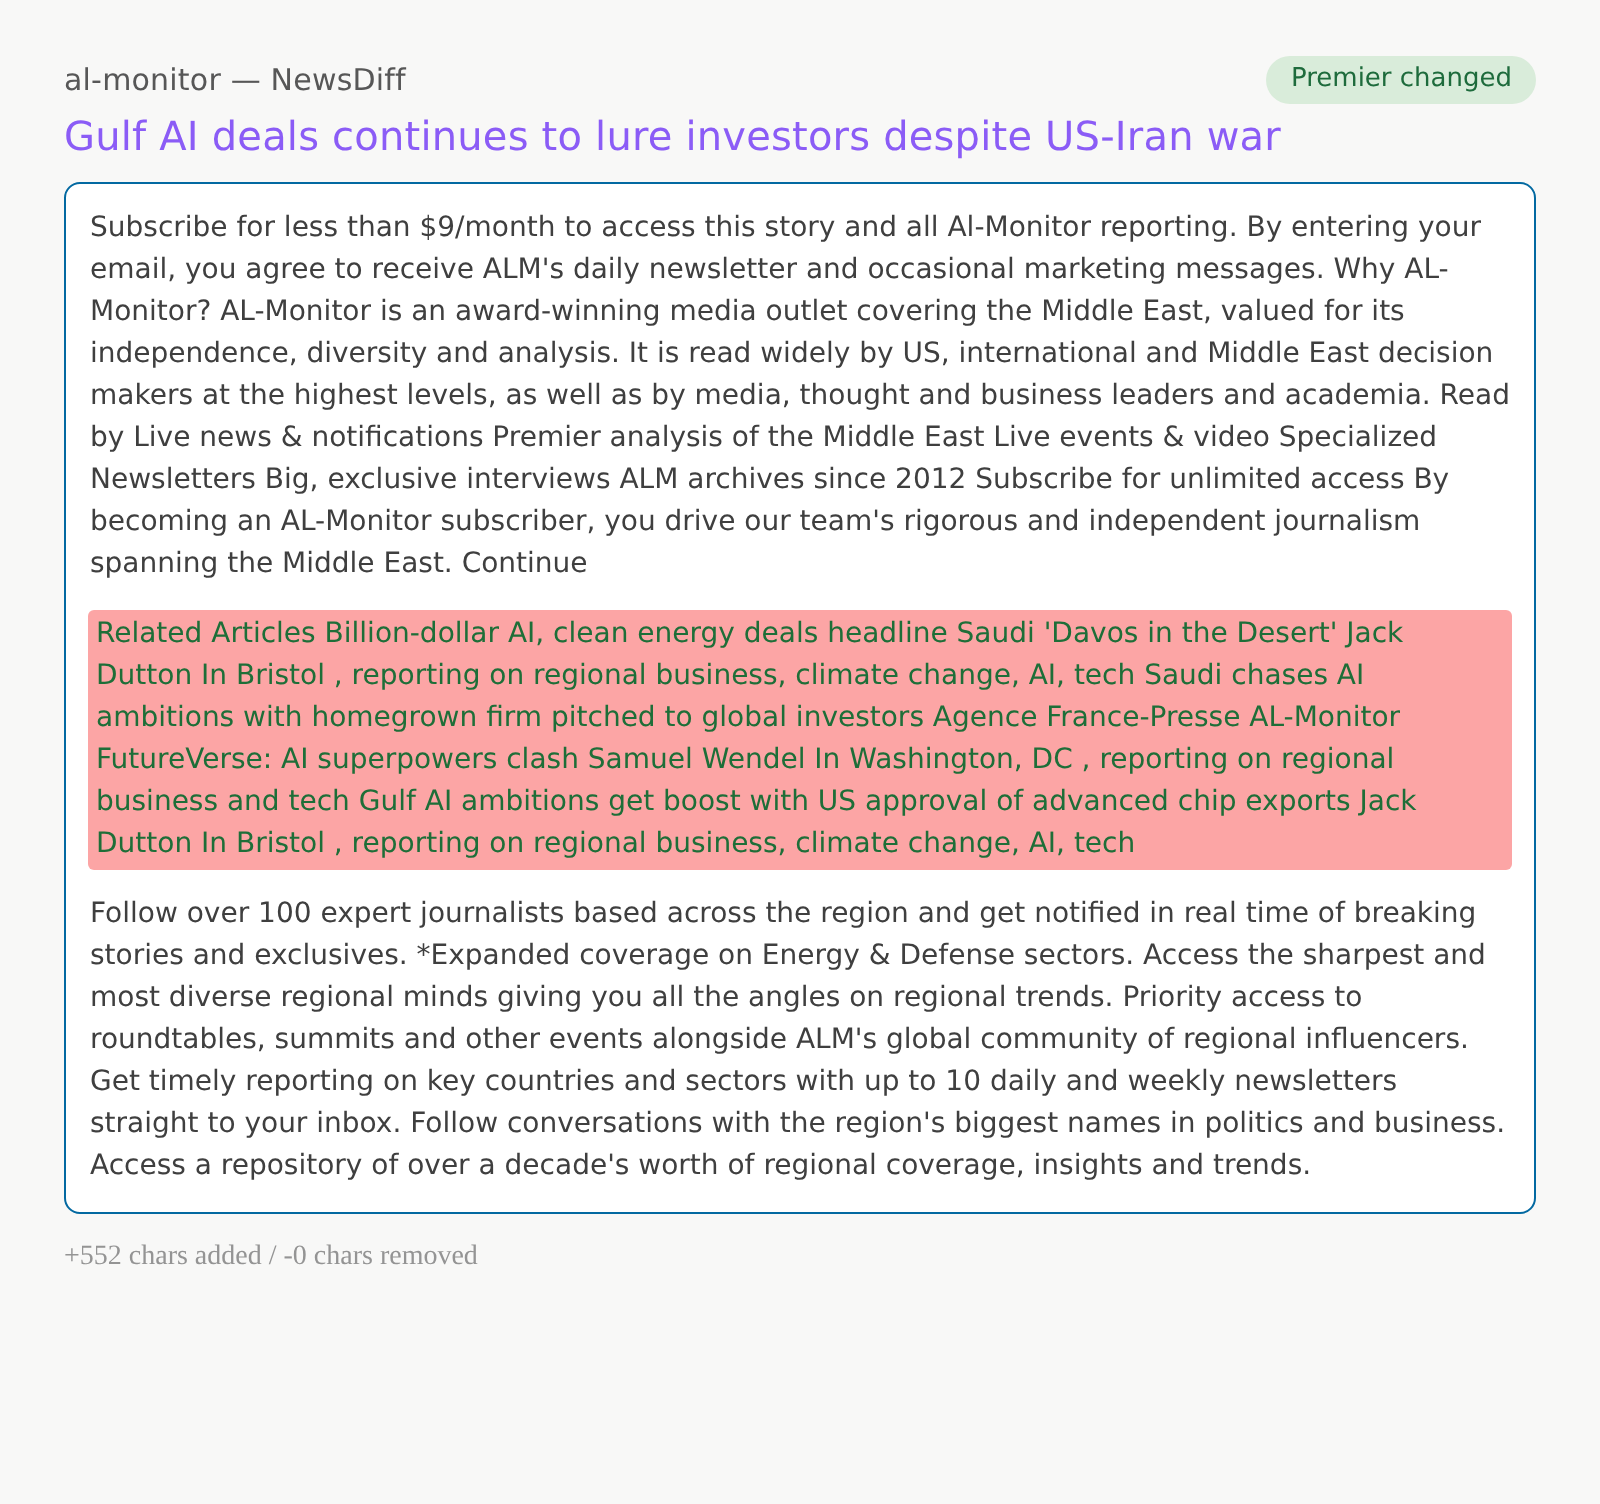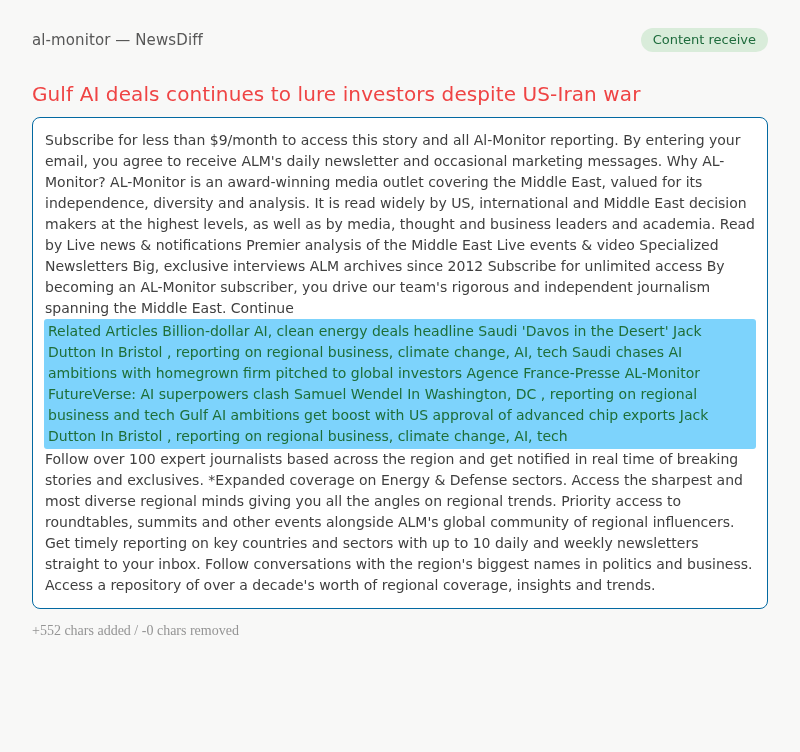--- a/index.html
+++ b/index.html
@@ -29,60 +29,60 @@
   .status-badge {
     background: #d9ecda;
     color: #1e6b3c;
     font-size: 13px;
     line-height: 1;
     padding: 5px 12px 6px;
     border-radius: 999px;
     white-space: nowrap;
   }
   .page-title {
-    margin-top: 29px;
+    margin-top: 3px;
     font-size: 20px;
     line-height: 26px;
     font-weight: 400;
-    color: #ef4444;
+    color: #8b5cf6;
     letter-spacing: 0.1px;
   }
   .diff-card {
     margin-top: 10px;
     background: #ffffff;
     border: 1px solid #0369a1;
     border-radius: 8px;
     padding: 12px;
     font-size: 14px;
     line-height: 21px;
     color: #3f3f3f;
   }
   .diff-card p { margin: 0; }
   .inserted-block {
-    background: #7dd3fc;
+    background: #fca5a5;
     color: #1e6e38;
     border-radius: 3px;
     padding: 2px 4px;
-    margin: 0 -1px;
+    margin: 12px -1px;
   }
   .diff-summary {
     margin-top: 14px;
     font-size: 14px;
     color: #949494;
     font-family: Liberation Serif, serif;
   }
 </style>
 </head>
 <body>
 
 <div class="page">
 
   <div class="header-row">
     <div class="source-label">al-monitor — NewsDiff</div>
-    <div class="status-badge">Content receive</div>
+    <div class="status-badge">Premier changed</div>
   </div>
 
   <h1 class="page-title">Gulf AI deals continues to lure investors despite US-Iran war</h1>
 
   <div class="diff-card">
     <p>Subscribe for less than $9/month to access this story and all Al-Monitor reporting. By entering your email, you agree to receive ALM's daily newsletter and occasional marketing messages. Why AL-Monitor? AL-Monitor is an award-winning media outlet covering the Middle East, valued for its independence, diversity and analysis. It is read widely by US, international and Middle East decision makers at the highest levels, as well as by media, thought and business leaders and academia. Read by Live news &amp; notifications Premier analysis of the Middle East Live events &amp; video Specialized Newsletters Big, exclusive interviews ALM archives since 2012 Subscribe for unlimited access By becoming an AL-Monitor subscriber, you drive our team's rigorous and independent journalism spanning the Middle East. Continue</p>
     <div class="inserted-block">Related Articles Billion-dollar AI, clean energy deals headline Saudi 'Davos in the Desert' Jack Dutton In Bristol , reporting on regional business, climate change, AI, tech Saudi chases AI ambitions with homegrown firm pitched to global investors Agence France-Presse AL-Monitor FutureVerse: AI superpowers clash Samuel Wendel In Washington, DC , reporting on regional business and tech Gulf AI ambitions get boost with US approval of advanced chip exports Jack Dutton In Bristol , reporting on regional business, climate change, AI, tech</div>
     <p>Follow over 100 expert journalists based across the region and get notified in real time of breaking stories and exclusives. *Expanded coverage on Energy &amp; Defense sectors. Access the sharpest and most diverse regional minds giving you all the angles on regional trends. Priority access to roundtables, summits and other events alongside ALM's global community of regional influencers. Get timely reporting on key countries and sectors with up to 10 daily and weekly newsletters straight to your inbox. Follow conversations with the region's biggest names in politics and business. Access a repository of over a decade's worth of regional coverage, insights and trends.</p>
   </div>
 

